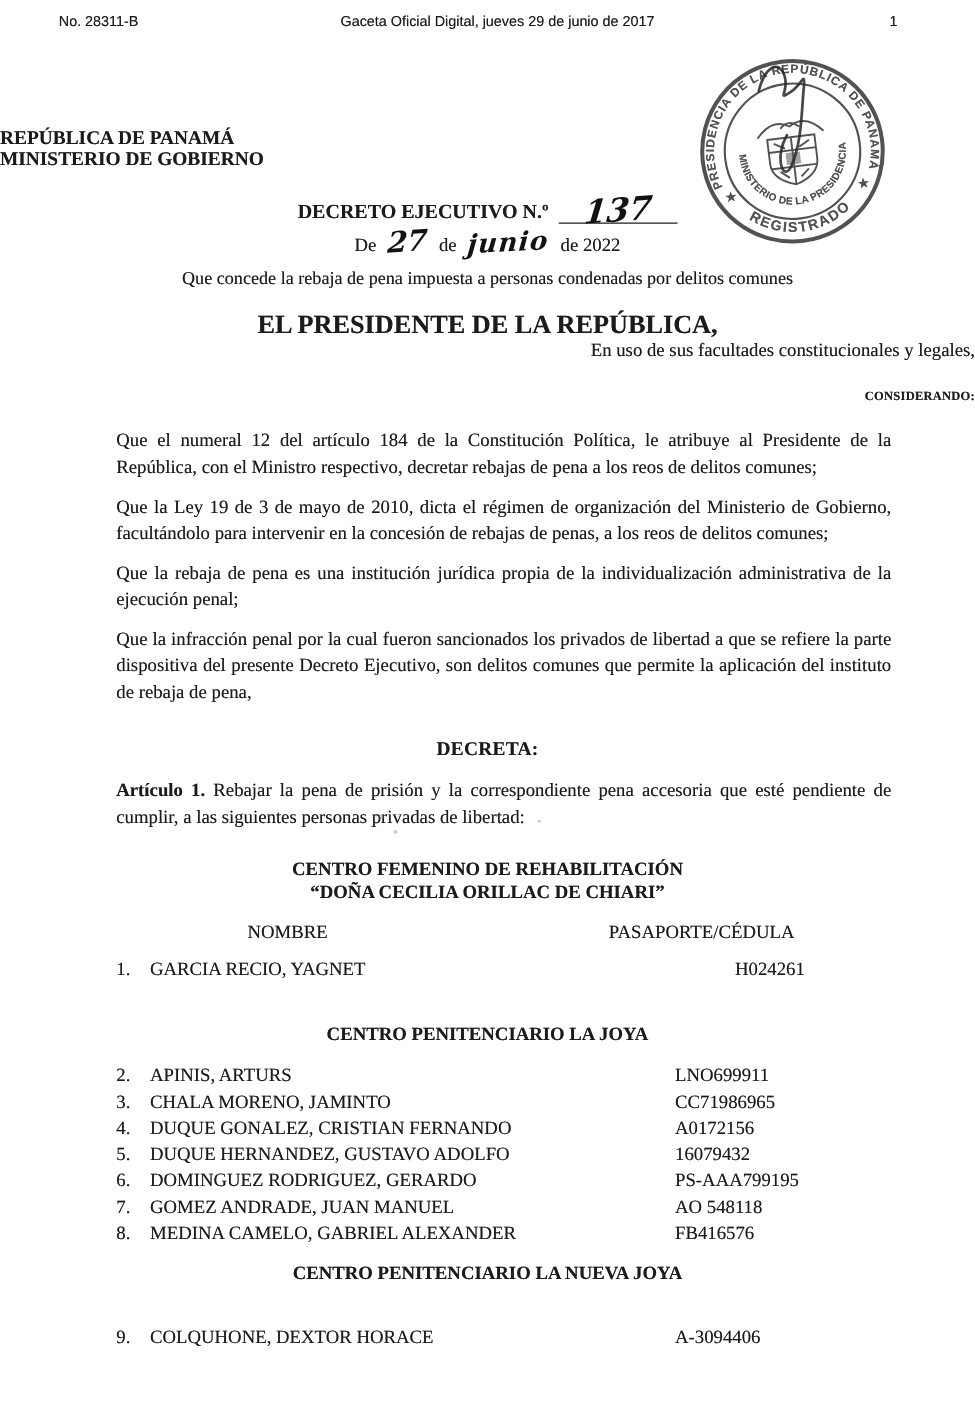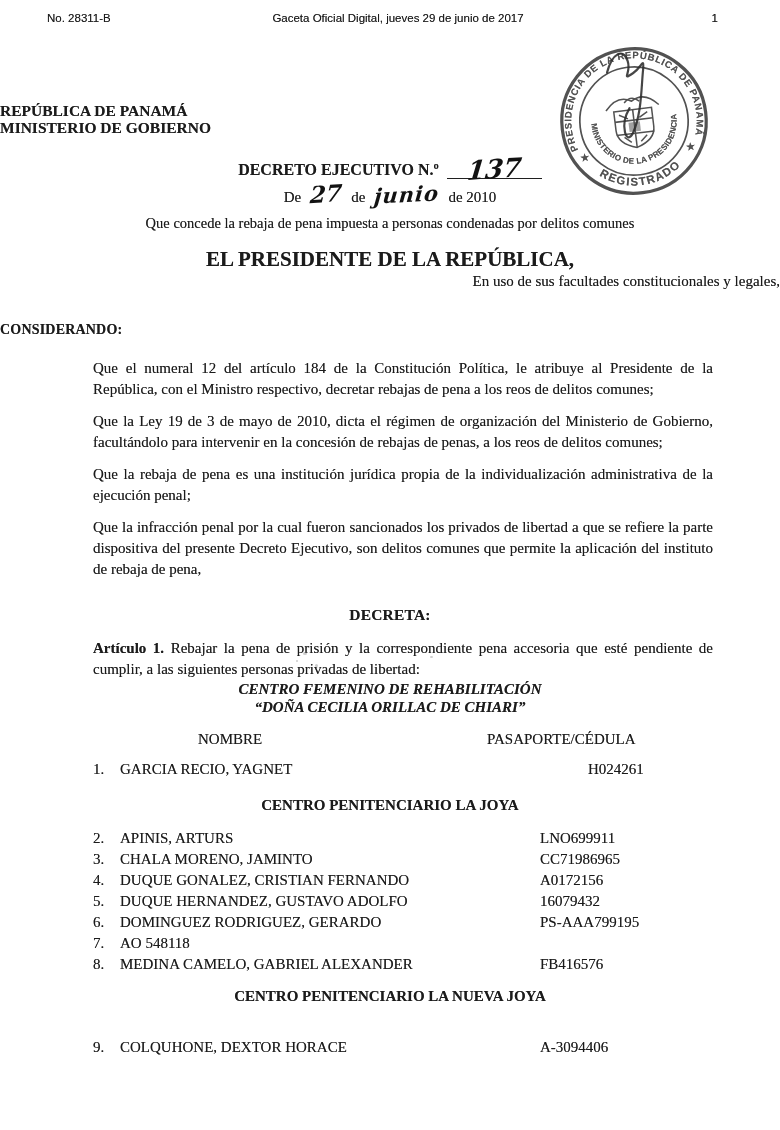--- a/index.html
+++ b/index.html
@@ -29,31 +29,31 @@
   .decree-line1{display:flex;justify-content:center;align-items:flex-end;gap:8px;font-weight:bold;font-size:16px;height:26px;}
   .hw{font-family:"DejaVu Serif", serif;font-style:italic;font-weight:bold;color:#121212;text-shadow:none;}
   .hw-num-box{display:inline-block;width:95px;border-bottom:1.6px solid #1f1f1f;text-align:center;overflow:visible;}
   .hw-num-box .hw{display:block;font-size:26px;line-height:24px;transform:translateY(3px) rotate(-4deg) skewX(-10deg);}
   .decree-line2{display:flex;justify-content:center;align-items:baseline;gap:9px;font-size:15px;margin-top:1px;height:24px;}
   .hw-day{font-size:23px;transform:rotate(-4deg) skewX(-8deg);}
   .hw-month{font-size:21px;transform:rotate(-3deg) skewX(-8deg);letter-spacing:1px;}
   .subject{margin-top:11px;text-align:center;font-size:14.5px;}
   .president{margin-top:15px;text-align:center;font-weight:bold;font-size:21px;}
   .powers{margin-top:1px;text-align:right;font-size:15px;}
-  .considerando-h{margin-top:32px;text-align:left;font-weight:bold;font-size:14px;letter-spacing:.2px;}
+  .considerando-h{margin-top:22px;text-align:right;font-weight:bold;font-size:10px;letter-spacing:.2px;}
   
   .paras{margin:20px 0 0 93px;width:620px;}
   .paras p{margin:0 0 11px;font-size:15px;line-height:21px;text-align:justify;}
   .decreta-h{margin-top:26px;text-align:center;font-weight:bold;font-size:15.5px;letter-spacing:.2px;}
   .articulo{margin:14px 0 0 93px;width:620px;font-size:15px;line-height:21px;text-align:justify;}
   .articulo .lbl{font-weight:bold;}
   
   .sec-title{text-align:center;font-weight:bold;font-size:15px;line-height:18px;}
-  .sec1{font-style:italic;}
-  .sec2{margin-top:16px;}
+  .sec1{margin-top:22px;}
+  .sec2{margin-top:32px;}
   .sec3{margin-top:12px;}
   .cols-header{display:flex;margin:15px 0 0 198px;font-weight:normal;font-size:15px;}
   .cols-header .h-nombre{width:289px;}
   .rows{margin-left:93px;width:640px;font-size:15px;}
   .rows.r1{margin-top:11px;}
   .rows.r2{margin-top:14px;}
   .rows.r3{margin-top:32px;}
   .row{display:flex;line-height:21px;}
   .row .num{width:27px;}
   .row .name{width:420px;}
@@ -125,21 +125,21 @@
       <span>DECRETO EJECUTIVO N.º</span>
       <span class="hw-num-box">
         <span class="hw">137</span>
       </span>
     </div>
     <div class="decree-line2">
       <span>De</span>
       <span class="hw hw-day">27</span>
       <span>de</span>
       <span class="hw hw-month">junio</span>
-      <span>de 2010</span>
+      <span>de 2022</span>
     </div>
   </div>
 
   <div class="subject">Que concede la rebaja de pena impuesta a personas condenadas por delitos comunes</div>
 
   <div class="president">EL PRESIDENTE DE LA REPÚBLICA,</div>
   <div class="powers">En uso de sus facultades constitucionales y legales,</div>
 
   <div class="considerando-h">CONSIDERANDO:</div>
 
@@ -200,20 +200,21 @@
       <span class="name">DUQUE HERNANDEZ, GUSTAVO ADOLFO</span>
       <span class="pid">16079432</span>
     </div>
     <div class="row">
       <span class="num">6.</span>
       <span class="name">DOMINGUEZ RODRIGUEZ, GERARDO</span>
       <span class="pid">PS-AAA799195</span>
     </div>
     <div class="row">
       <span class="num">7.</span>
+      <span class="name">GOMEZ ANDRADE, JUAN MANUEL</span>
       <span class="pid">AO 548118</span>
     </div>
     <div class="row">
       <span class="num">8.</span>
       <span class="name">MEDINA CAMELO, GABRIEL ALEXANDER</span>
       <span class="pid">FB416576</span>
     </div>
   </div>
 
   <div class="sec-title sec3">

